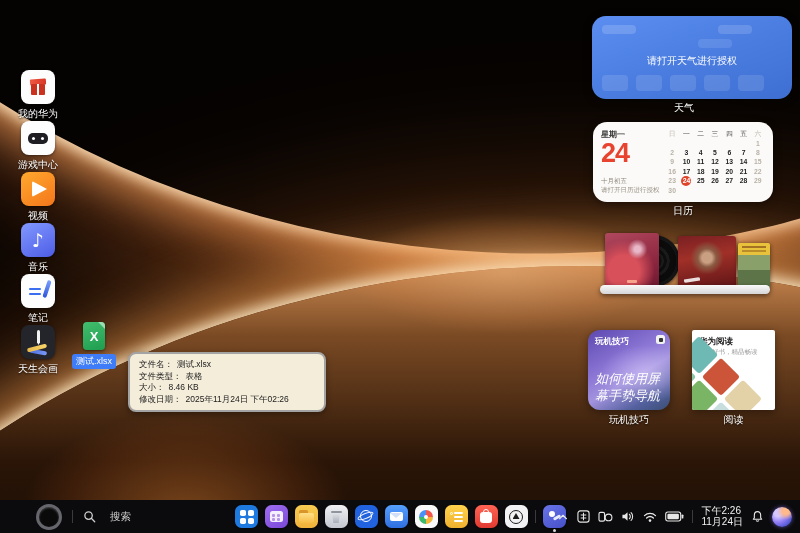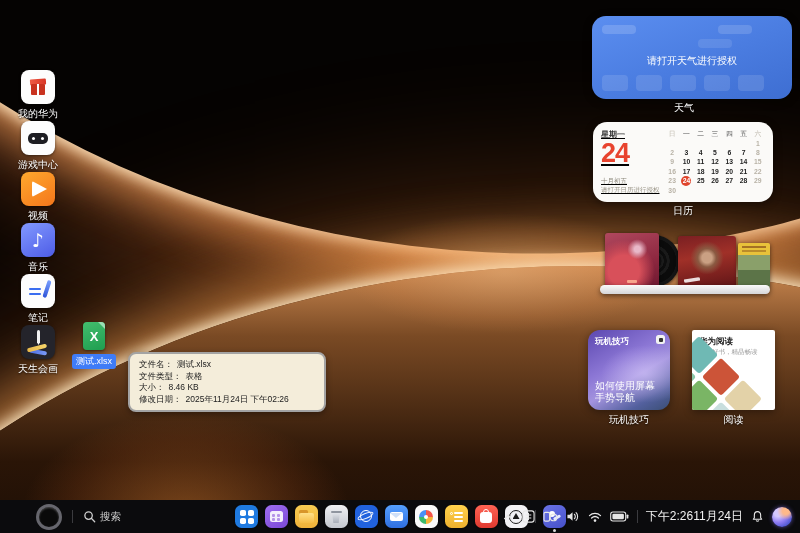--- a/index.html
+++ b/index.html
@@ -74,21 +74,21 @@
   .weather{position:absolute;left:592px;top:16px;width:184px;height:83px;border-radius:14px;
            background:linear-gradient(160deg,#5b8ef0 0%,#4a7ce0 55%,#3e6ed2 100%);overflow:hidden;
            box-shadow:0 2px 8px rgba(0,0,0,.4);padding-left:16px;}
   .weather .skel1{position:absolute;left:10px;top:9px;width:34px;height:9px;border-radius:4px;background:rgba(255,255,255,.16);
            box-shadow:116px 0 0 rgba(255,255,255,.14),96px 14px 0 rgba(255,255,255,.10);}
   .weather .skel2{position:absolute;left:10px;bottom:8px;width:26px;height:16px;border-radius:4px;background:rgba(255,255,255,.12);
            box-shadow:34px 0 0 rgba(255,255,255,.12),68px 0 0 rgba(255,255,255,.12),102px 0 0 rgba(255,255,255,.12),136px 0 0 rgba(255,255,255,.12);}
   .weather-msg{position:absolute;left:0;right:0;top:38px;text-align:center;color:#fff;font-size:10px;}
   .calendar{position:absolute;left:593px;top:122px;width:180px;height:80px;border-radius:14px;background:#fbfaf8;
            box-shadow:0 2px 8px rgba(0,0,0,.4);display:flex;padding:7px 8px;box-sizing:border-box;}
-  .cal-left{width:64px;display:flex;flex-direction:column;text-decoration:underline;}
+  .cal-left{width:64px;display:flex;flex-direction:column;}
   .cal-weekday{font-size:8px;color:#333;font-weight:bold;}
   .cal-big{font-size:27px;font-weight:bold;color:#e8432e;line-height:27px;letter-spacing:-1px;}
   .cal-lunar{margin-top:auto;font-size:6.5px;color:#8a8578;}
   .cal-notice{font-size:6.5px;color:#9a9588;}
   .cal-grid{flex:1;display:grid;grid-template-columns:repeat(7,1fr);grid-auto-rows:9.4px;align-items:center;}
   .cal-cell{font-size:6.8px;text-align:center;color:#1e1e1e;font-weight:bold;line-height:9px;}
   .cal-cell.hd{color:#555;font-weight:normal;}
   .cal-cell.wk{color:#b8b2a6;}
   .cal-cell.hd.wk{color:#c0baae;}
   .cal-cell.sel{position:relative;color:#fff;z-index:1;}
@@ -120,35 +120,35 @@
   .shelf{position:absolute;left:0;top:55px;width:170px;height:9px;border-radius:5px;
          background:linear-gradient(180deg,#fafafa,#d5d5d8);box-shadow:0 2px 5px rgba(0,0,0,.5);}
   
   .tips{position:absolute;left:588px;top:330px;width:82px;height:80px;border-radius:12px;overflow:hidden;
         background:radial-gradient(90% 60% at 70% 55%,rgba(220,205,255,.55),transparent 60%),
                    linear-gradient(150deg,#5c48b0 0%,#8d78d6 40%,#a393de 58%,#53609e 82%,#3a4e74 100%);
         box-shadow:0 2px 8px rgba(0,0,0,.4);}
   .tips-title{position:absolute;left:7px;top:6px;font-size:8.5px;font-weight:bold;color:#fff;}
   .tips-badge{position:absolute;right:5px;top:5px;width:9px;height:9px;border-radius:2.5px;background:#f2f2f2;}
   .tips-badge::before{content:"";position:absolute;left:2.5px;top:2.5px;width:4px;height:4px;border-radius:1px;background:#333;}
-  .tips-body{position:absolute;left:7px;right:6px;bottom:6px;font-size:10px;line-height:12px;color:#fff;}
+  .tips-body{position:absolute;left:7px;right:6px;bottom:6px;font-size:13px;line-height:17px;color:#fff;font-style:italic;}
   .reader{position:absolute;left:692px;top:330px;width:83px;height:80px;border-radius:2px;background:#fff;overflow:hidden;
         box-shadow:0 2px 8px rgba(0,0,0,.4);}
   .reader-title{position:absolute;left:7px;top:6px;font-size:8.5px;font-weight:bold;color:#222;}
   .reader-sub{position:absolute;left:7px;top:18px;font-size:6.5px;color:#9a9a9a;white-space:nowrap;}
   .cover-grid{position:absolute;left:14px;top:34px;width:30px;height:30px;transform:rotate(45deg);}
   .cover-grid::before{content:"";position:absolute;width:27px;height:27px;border-radius:3px;background:#cc5438;
         box-shadow:-31px 0 0 #6fb9b4,0 31px 0 #7ab565,-31px 31px 0 #8ac7a8,31px 0 0 #e3d2a8,31px 31px 0 #c8dede;}
   
   .taskbar{position:absolute;left:0;right:0;bottom:0;height:33px;background:#0b0b0d;display:flex;align-items:center;}
   .tb-left{position:absolute;left:36px;display:flex;align-items:center;gap:10px;}
   .orb-left{width:20px;height:20px;border-radius:50%;background:#0a0a0a;border:3.5px solid #66666d;
         box-shadow:inset 0 1px 2px rgba(255,255,255,.25);}
   .tb-sep{width:1px;height:13px;background:#3b3b3f;}
-  .search{display:flex;align-items:center;gap:4px;}
+  .search{display:flex;align-items:center;gap:14px;}
   .search-txt{font-size:10.5px;color:#cfcfcf;}
   .dock{margin:0 auto;display:flex;align-items:center;gap:7px;}
   .dock-ic{width:23px;height:23px;border-radius:6.5px;position:relative;overflow:hidden;box-shadow:0 1px 2px rgba(0,0,0,.5);}
   .di-launcher{background:#1f7ae0;}
   .di-launcher::before{content:"";position:absolute;left:5px;top:5px;width:6px;height:6px;border-radius:1.8px;background:#fff;
         box-shadow:8px 0 0 #fff,0 8px 0 #fff,8px 8px 0 #fff;}
   .di-tasks{background:linear-gradient(150deg,#a06ef0,#7a48d6);}
   .di-tasks::before{content:"";position:absolute;left:5px;top:6px;width:13px;height:11px;border-radius:2.5px;background:#f4effc;}
   .di-tasks::after{content:"";position:absolute;left:7.5px;top:8.5px;width:3px;height:3px;border-radius:1px;background:#b493e8;
         box-shadow:5px 0 0 #b493e8,0 4px 0 #b493e8,5px 4px 0 #b493e8;}
@@ -185,21 +185,21 @@
         border:1.4px solid #1c1c1c;box-sizing:border-box;}
   .di-lens::after{content:"";position:absolute;left:8px;top:8px;width:7px;height:6px;background:#1c1c1c;
         clip-path:polygon(50% 0,100% 100%,0 100%);}
   .di-active{background:linear-gradient(150deg,#6a74e8,#4650c8);}
   .di-active::before{content:"";position:absolute;left:6px;top:6px;width:6px;height:6px;border-radius:50%;background:#fff;}
   .di-active::after{content:"";position:absolute;left:10px;top:11px;width:8px;height:3px;border-radius:1.5px;background:#e8ecff;transform:rotate(-30deg);}
   .dock-item{position:relative;display:flex;flex-direction:column;align-items:center;}
   .run-dot{position:absolute;bottom:-4px;width:3px;height:3px;border-radius:50%;background:#d8d8d8;}
   .tb-right{position:absolute;right:8px;display:flex;align-items:center;gap:8px;}
   .tray-svg{display:block;}
-  .tb-time{display:flex;line-height:10.5px;font-size:12px;color:#f2f2f2;}
+  .tb-time{display:flex;flex-direction:column;line-height:10.5px;font-size:10px;color:#f2f2f2;}
   .orb-ai{width:20px;height:20px;border-radius:50%;
         background:radial-gradient(circle at 70% 20%,#ffb98a 0 16%,transparent 42%),
                    radial-gradient(circle at 30% 30%,#d4c8ff 0 18%,#8f7cf5 48%,#4a55d0 78%,#2a2f80 100%);
         box-shadow:0 0 4px rgba(140,120,255,.6);}
 </style>
 </head>
 <body>
 
 <div class="stage">
 

